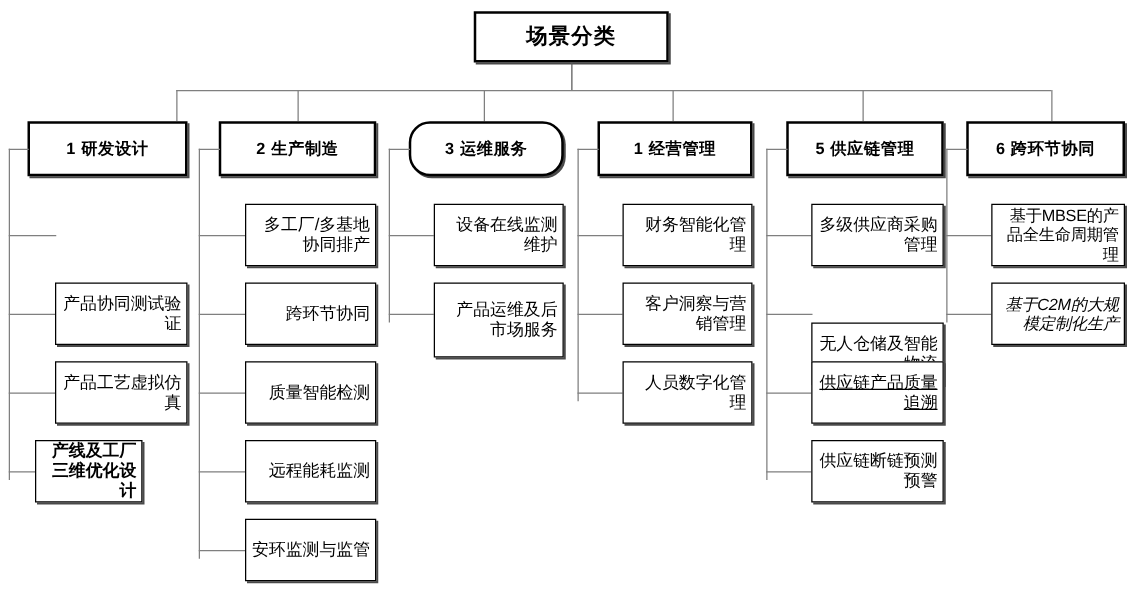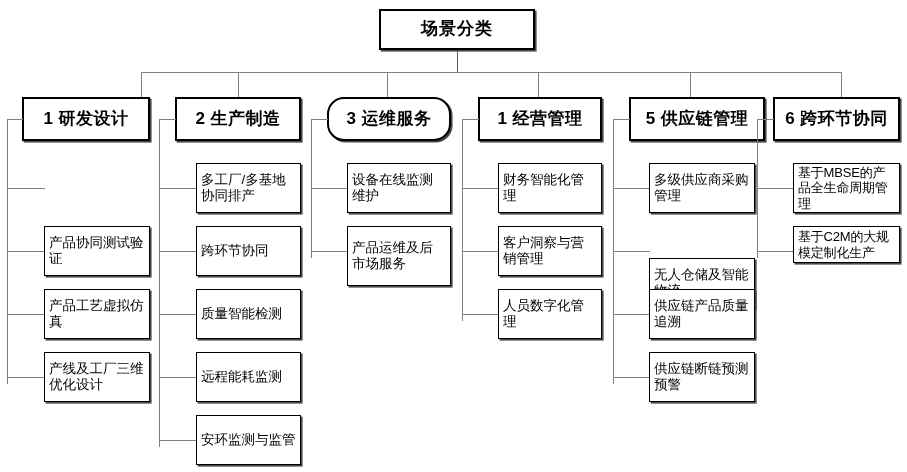--- a/index.html
+++ b/index.html
@@ -27,37 +27,37 @@
 
   
   .box {
     position: absolute;
     box-sizing: border-box;
     background: #ffffff;
     border: 1px solid #000000;
     display: flex;
     align-items: center;
     justify-content: center;
-    text-align: left;
+    text-align: right;
     color: #000000;
     line-height: 1.18;
     box-shadow: 1.6px 1.6px 0 0 #4a4a4a;
   }
 
   .box.root {
     border-width: 2px;
     font-weight: bold;
     font-size: 17px;
     letter-spacing: 1px;
   }
 
   .box.header {
     border-width: 2px;
     font-weight: bold;
-    font-size: 17px;
+    font-size: 13px;
     letter-spacing: 0.5px;
   }
 
   .box.leaf {
     border-width: 1.6px;
     font-weight: normal;
     font-size: 13.5px;
     padding: 2px 4px;
   }
   .box.leaf .txt {
@@ -98,21 +98,21 @@
   <div class="box leaf" style="left:44px; top:226px; width:106px; height:50px;">
     <span class="txt">产品协同测试验证</span>
   </div>
 
   <div class="line h" style="left:7px; top:314px; width:38px;"></div>
   <div class="box leaf" style="left:44px; top:289px; width:106px; height:50px;">
     <span class="txt">产品工艺虚拟仿真</span>
   </div>
 
   <div class="line h" style="left:7px; top:377px; width:38px;"></div>
-  <div class="box leaf" style="left:44px; top:352px; width:106px; height:50px;">
+  <div class="box leaf" style="left:28px; top:352px; width:86px; height:50px;font-weight:bold;">
     <span class="txt">产线及工厂三维优化设计</span>
   </div>
 
   <div class="box header" style="left:175px; top:97px; width:126px; height:44px;">
     <span>2 生产制造</span>
   </div>
   <div class="line v" style="left:159px; top:119px; height:328px;"></div>
   <div class="line h" style="left:159px; top:119px; width:17px;"></div>
 
   <div class="line h" style="left:159px; top:188px; width:38px;"></div>
@@ -170,55 +170,55 @@
   <div class="line h" style="left:462px; top:251px; width:37px;"></div>
   <div class="box leaf" style="left:498px; top:226px; width:104px; height:50px;font-family:Liberation Serif, serif;">
     <span class="txt">客户洞察与营销管理</span>
   </div>
 
   <div class="line h" style="left:462px; top:314px; width:37px;"></div>
   <div class="box leaf" style="left:498px; top:289px; width:104px; height:50px;">
     <span class="txt">人员数字化管理</span>
   </div>
 
-  <div class="box header" style="left:629px; top:97px; width:136px; height:44px;">
+  <div class="box header" style="left:629px; top:97px; width:126px; height:44px;">
     <span>5 供应链管理</span>
   </div>
   <div class="line v" style="left:613px; top:119px; height:265px;"></div>
   <div class="line h" style="left:613px; top:119px; width:17px;"></div>
 
   <div class="line h" style="left:613px; top:188px; width:37px;"></div>
   <div class="box leaf" style="left:649px; top:163px; width:106px; height:50px;">
     <span class="txt">多级供应商采购管理</span>
   </div>
 
   <div class="line h" style="left:613px; top:251px; width:37px;"></div>
   <div class="box leaf" style="left:649px; top:226px; width:106px; height:50px;margin-top:32px;">
     <span class="txt">无人仓储及智能物流</span>
   </div>
 
   <div class="line h" style="left:613px; top:314px; width:37px;"></div>
-  <div class="box leaf" style="left:649px; top:289px; width:106px; height:50px;">
+  <div class="box leaf" style="left:649px; top:289px; width:106px; height:50px;text-decoration:underline;">
     <span class="txt">供应链产品质量追溯</span>
   </div>
 
   <div class="line h" style="left:613px; top:377px; width:37px;"></div>
   <div class="box leaf" style="left:649px; top:352px; width:106px; height:50px;">
     <span class="txt">供应链断链预测预警</span>
   </div>
 
   <div class="box header" style="left:773px; top:97px; width:127px; height:44px;">
     <span>6 跨环节协同</span>
   </div>
   <div class="line v" style="left:757px; top:119px; height:139px;"></div>
   <div class="line h" style="left:757px; top:119px; width:17px;"></div>
 
   <div class="line h" style="left:757px; top:188px; width:37px;"></div>
   <div class="box leaf tight" style="left:793px; top:163px; width:107px; height:50px;">
     <span class="txt">基于MBSE的产品全生命周期管理</span>
   </div>
 
   <div class="line h" style="left:757px; top:251px; width:37px;"></div>
-  <div class="box leaf tight" style="left:793px; top:226px; width:107px; height:37px;">
+  <div class="box leaf tight" style="left:793px; top:226px; width:107px; height:50px;font-style:italic;">
     <span class="txt">基于C2M的大规模定制化生产</span>
   </div>
 
 </div>
 
 </body></html>

